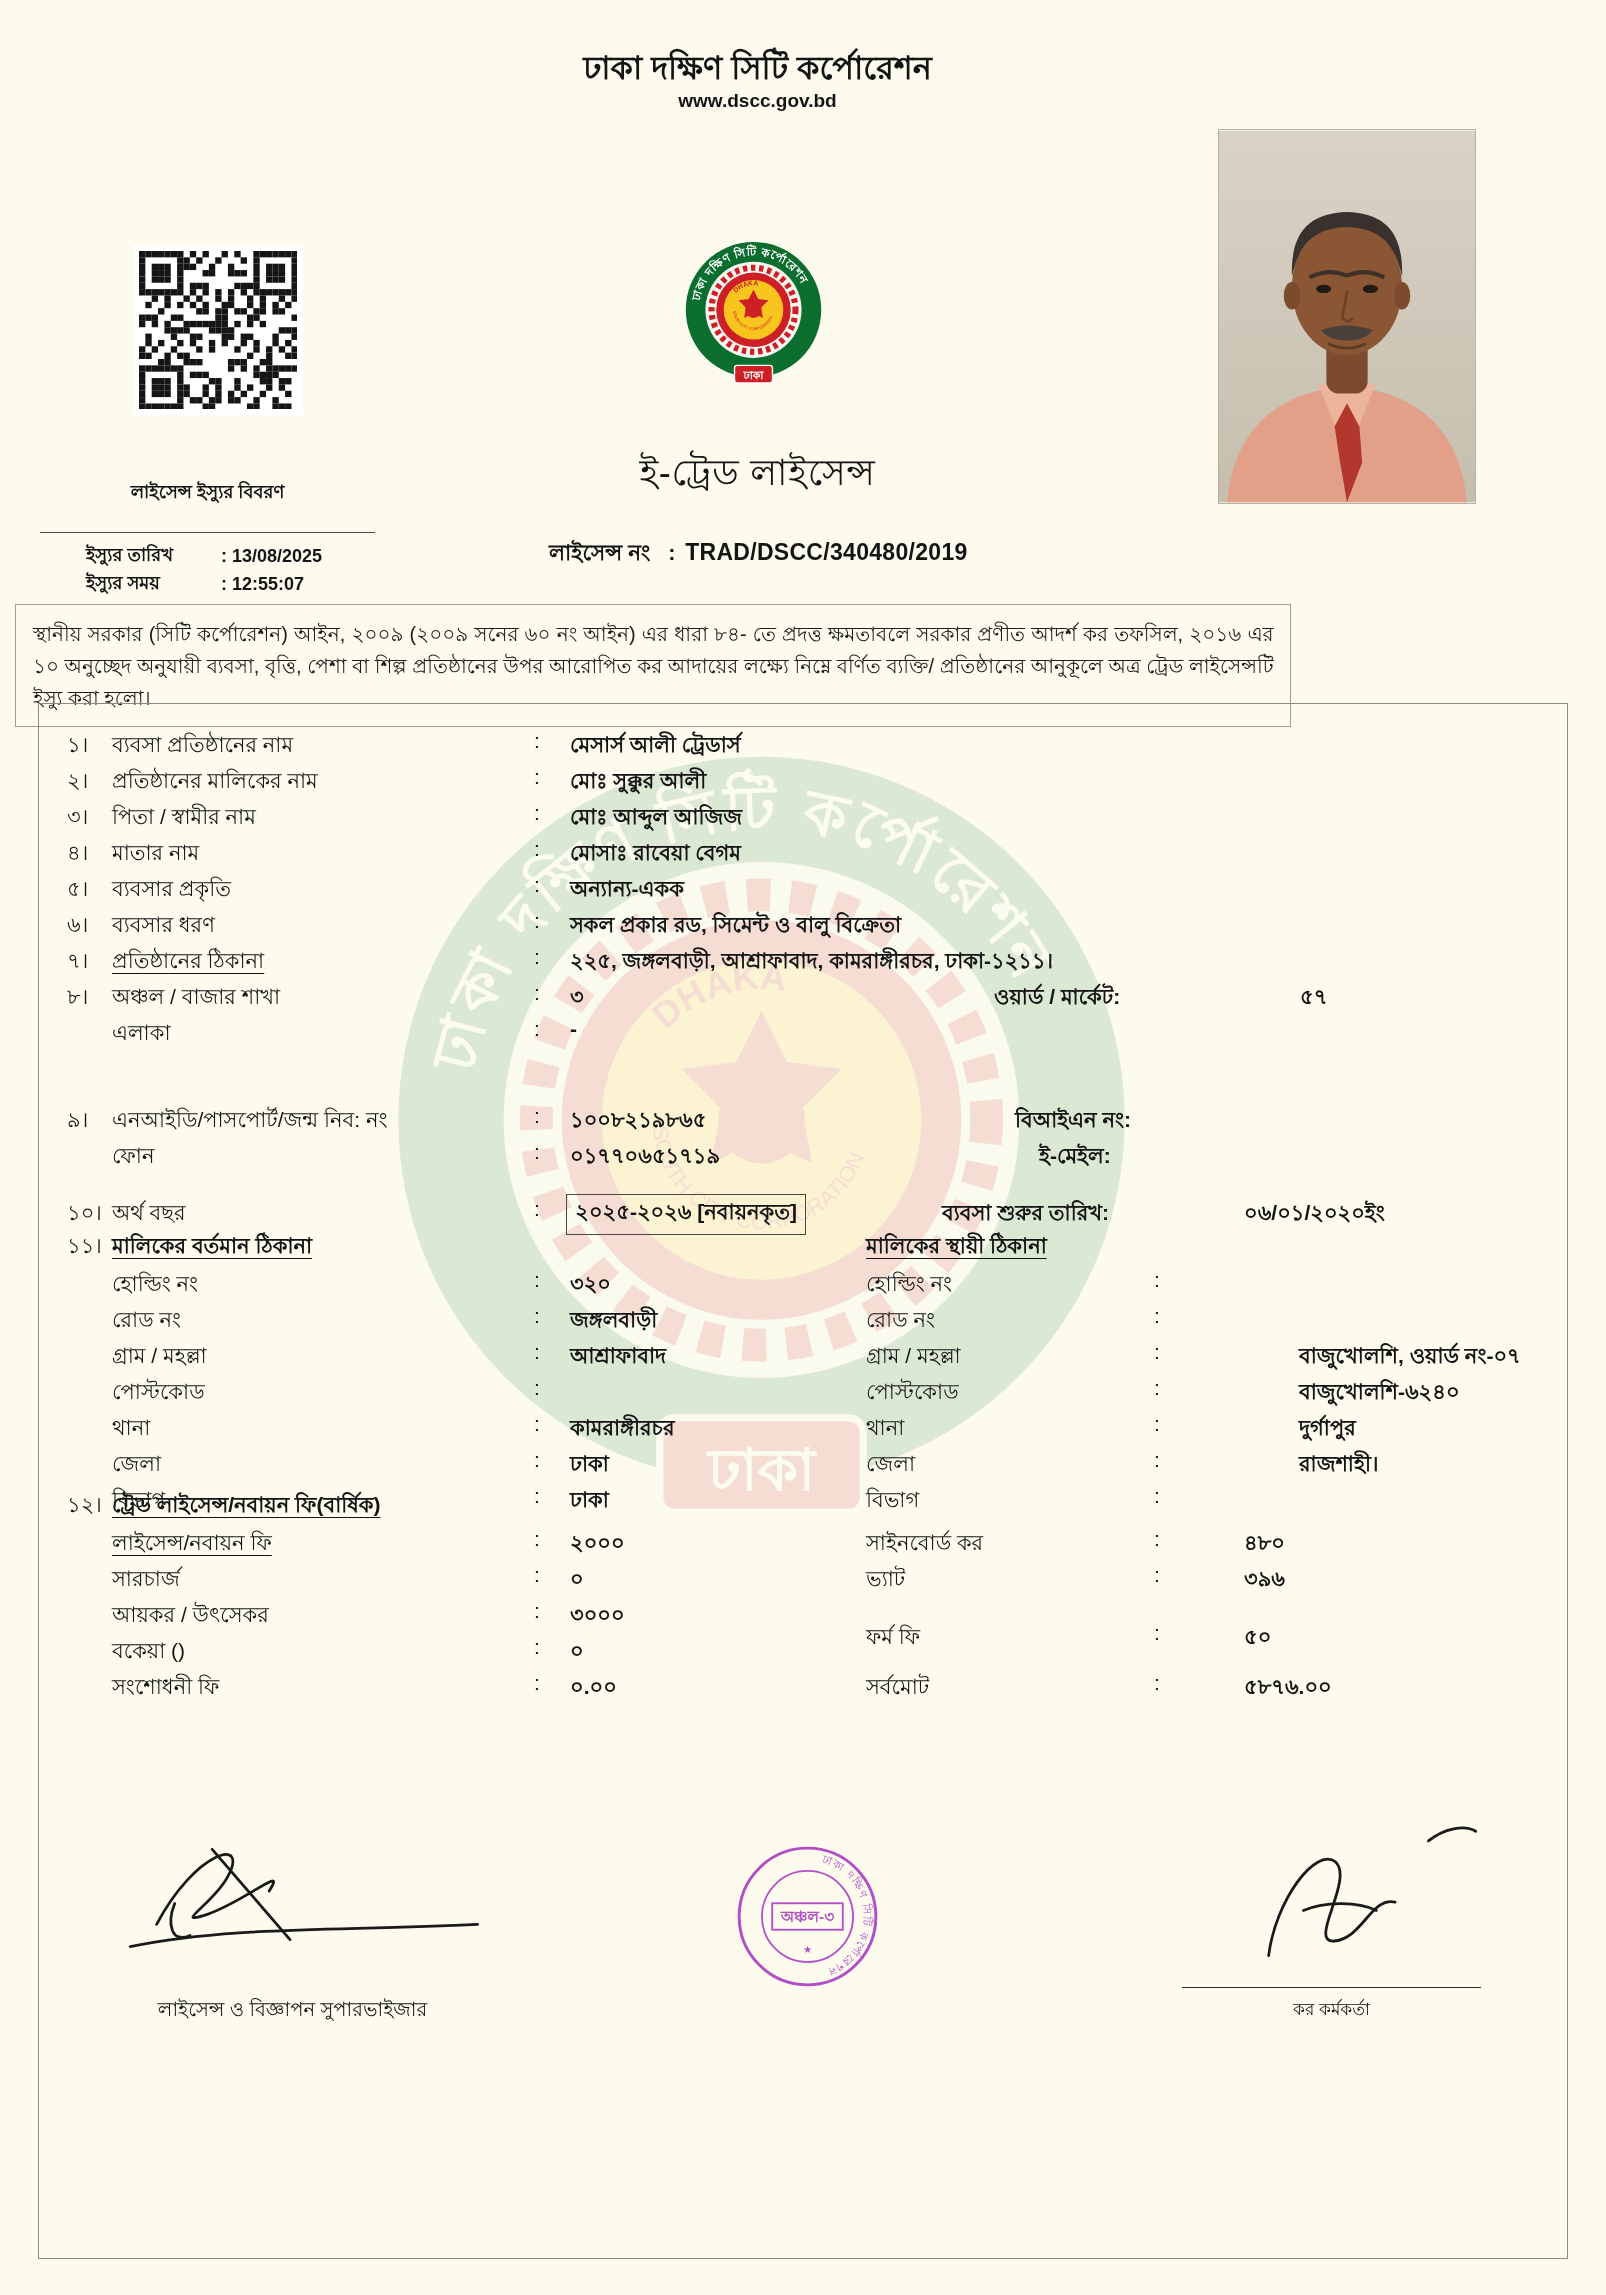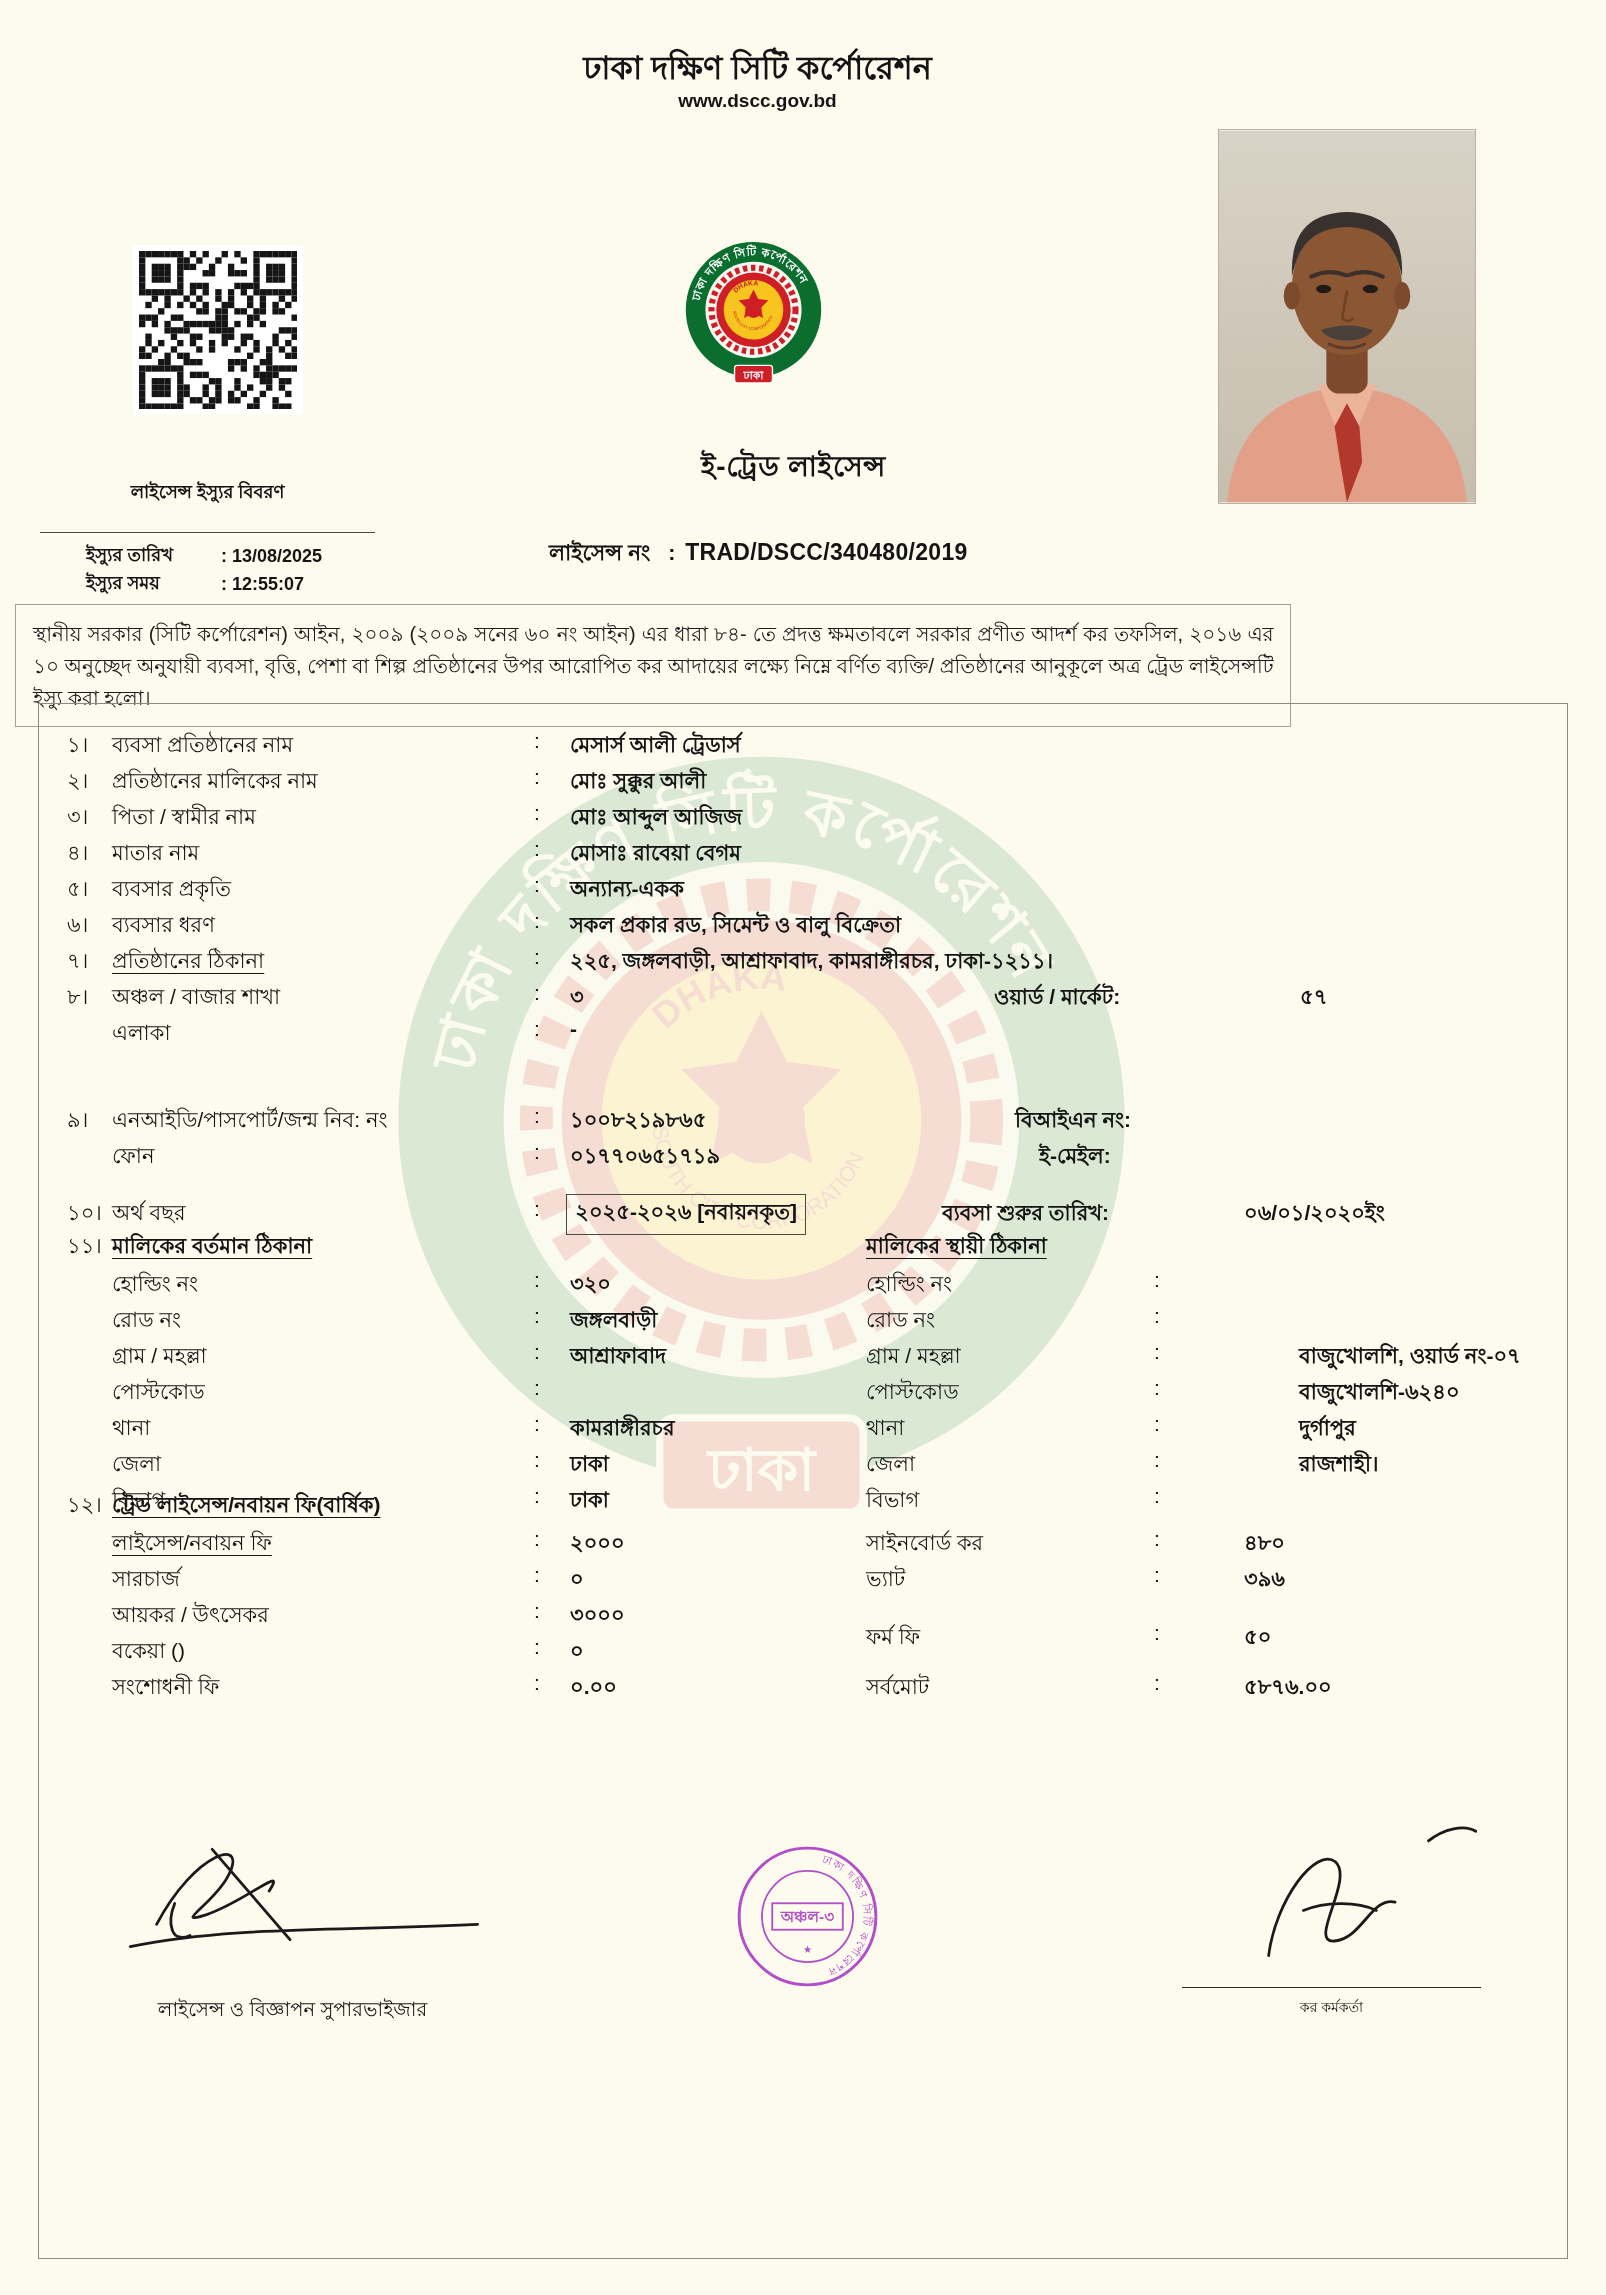--- a/index.html
+++ b/index.html
@@ -9,21 +9,21 @@
     position: relative;
     width: 1606px; height: 2295px;
     background: #fcfbee;
     font-family: "Liberation Sans", "DejaVu Sans", sans-serif;
     color: #141414;
     overflow: hidden;
   }
   .center-col { position: absolute; left: 0; width: 1515px; text-align: center; }
   .org-name { top: 43px; font-size: 32px; font-weight: 700; }
   .website  { top: 90px; font-size: 19px; font-weight: 700; }
-  .etrade   { top: 445px; font-size: 28px; font-weight: 700; letter-spacing: 0.7px; margin-left: 36px; }
+  .etrade   { top: 445px; font-size: 36px; font-weight: 400; letter-spacing: 0.7px; }
 
   .qr { position: absolute; left: 133px; top: 245px; width: 170px; height: 170px; background: #ffffff; padding: 5.6px; }
   .qr svg { width: 100%; height: 100%; display: block; }
 
   .logo-box { position: absolute; left: 679px; top: 238px; width: 149px; height: 149px; }
   .logo-box svg { width: 100%; height: 100%; display: block; }
 
   .photo { position: absolute; left: 1218px; top: 129px; width: 258px; height: 375px; border: 0.7px solid #b9b2a4; }
   .photo svg { width: 100%; height: 100%; display: block; }
 
@@ -94,21 +94,21 @@
   .fee-rvalue { left: 1205px; font-weight: 700; }
   .drop32 { top: 26.4px !important; text-align: center; }
 
   .validity { position: absolute; top: 1064px; left: 0; width: 100%; text-align: center; font-size: 22px; font-weight: 700; z-index: 2; }
 
   .sign-left { position: absolute; left: 69px; top: 1116px; width: 389px; height: 167px; z-index: 2; }
   .sign-left svg, .sign-right svg, .stamp svg { width: 100%; height: 100%; display: block; }
   .sign-left-label { position: absolute; left: 59px; top: 1291px; width: 389px; text-align: center; font-size: 19.5px; z-index: 2; }
   .stamp { position: absolute; left: 695px; top: 1139px; width: 147px; height: 147px; opacity: 0.9; z-index: 2; }
   .sign-right { position: absolute; left: 1181px; top: 1109px; width: 271px; height: 174px; z-index: 2; }
-  .sign-right-label { position: absolute; left: 1143px; top: 1283px; width: 299px; text-align: center; font-size: 14px; border-top: 1.4px solid #2a2a2a; padding-top: 8.3px; z-index: 2; }
+  .sign-right-label { position: absolute; left: 1143px; top: 1283px; width: 299px; text-align: center; font-size: 17px; border-top: 1.4px solid #2a2a2a; padding-top: 8.3px; z-index: 2; }
 </style>
 </head>
 <body>
 
 <div class="page">
 
   <svg width="0" height="0" style="position:absolute" aria-hidden="true">
     <symbol id="dscc-logo" viewBox="0 0 220 220">
       <circle cx="110" cy="106" r="100" fill="#0b6e2f"></circle>
       <circle cx="110" cy="106" r="71" fill="#f4f6ef"></circle>

